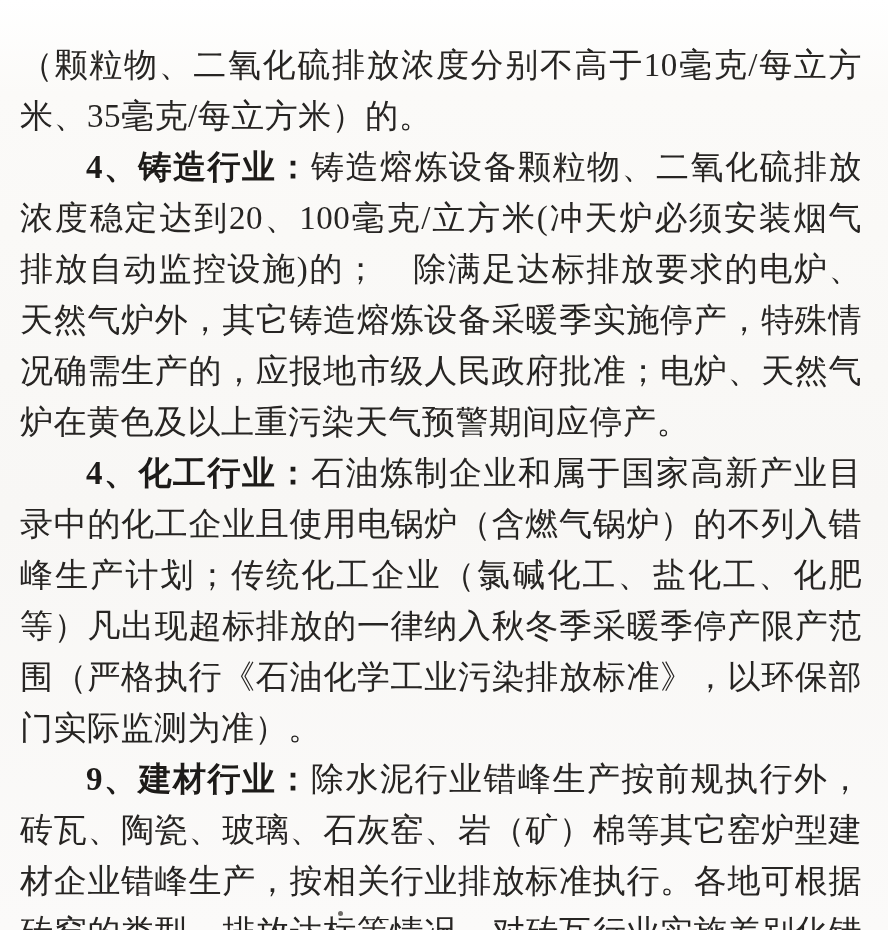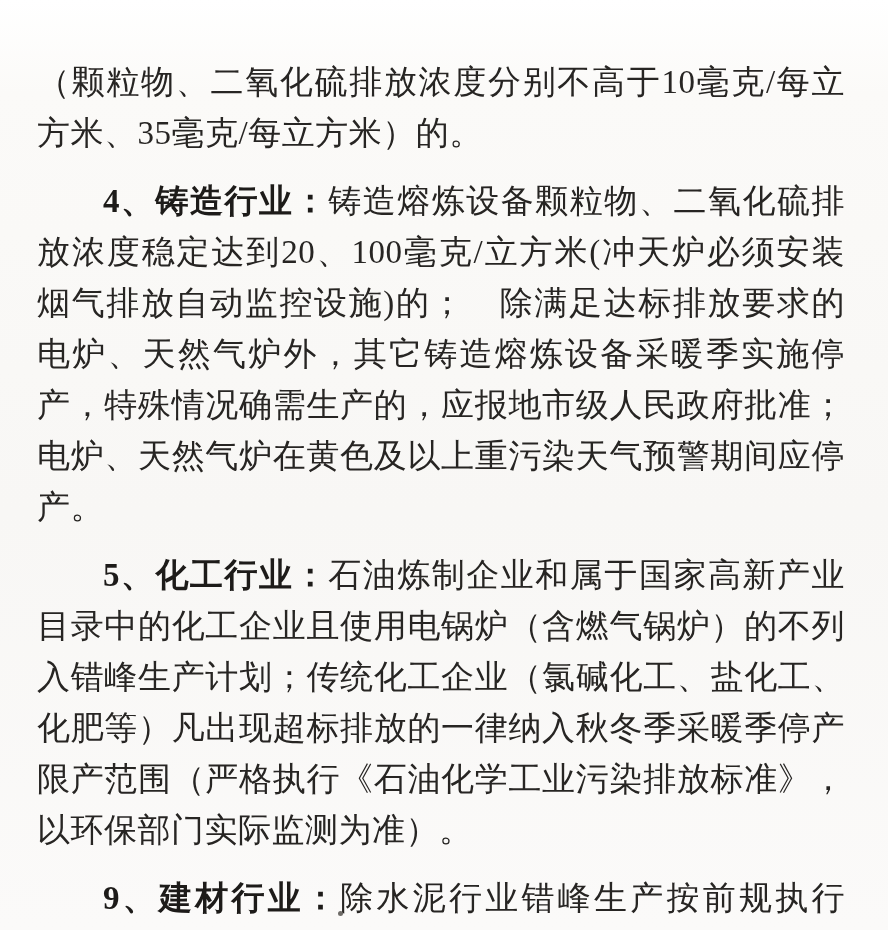--- a/index.html
+++ b/index.html
@@ -22,21 +22,21 @@
     left: 20px;
     top: 40px;
     width: 842px;
     font-size: 33px;
     line-height: 51px;
     letter-spacing: 0.5px;
     text-align: justify;
     color: #272523;
   }
   .para {
-    margin: 17px;
+    margin: 0;
   }
   .para.indent {
     text-indent: 2em;
     font-family: Liberation Serif, serif;
   }
   .run {
     font-weight: 400;
   }
   .run.bold {
     font-weight: 700;
@@ -52,17 +52,17 @@
     background: #6f6c68;
   }
 </style>
 </head>
 <body>
 
 <div class="page">
   <div class="doc">
       <p class="para"><span class="run">（颗粒物、二氧化硫排放浓度分别不高于10毫克/每立方米、35毫克/每立方米）的。</span></p>
       <p class="para indent"><span class="run bold">4、铸造行业：</span><span class="run">铸造熔炼设备颗粒物、二氧化硫排放浓度稳定达到20、100毫克/立方米(冲天炉必须安装烟气排放自动监控设施)的；　除满足达标排放要求的电炉、天然气炉外，其它铸造熔炼设备采暖季实施停产，特殊情况确需生产的，应报地市级人民政府批准；电炉、天然气炉在黄色及以上重污染天气预警期间应停产。</span></p>
-      <p class="para indent"><span class="run bold">5、化工行业：</span><span class="run">石油炼制企业和属于国家高新产业目录中的化工企业且使用电锅炉（含燃气锅炉）的不列入错峰生产计划；传统化工企业（氯碱化工、盐化工、化肥等）凡出现超标排放的一律纳入秋冬季采暖季停产限产范围（严格执行《石油化学工业污染排放标准》，以环保部门实际监测为准）。</span></p>
+      <p class="para indent"><span class="run bold">4、化工行业：</span><span class="run">石油炼制企业和属于国家高新产业目录中的化工企业且使用电锅炉（含燃气锅炉）的不列入错峰生产计划；传统化工企业（氯碱化工、盐化工、化肥等）凡出现超标排放的一律纳入秋冬季采暖季停产限产范围（严格执行《石油化学工业污染排放标准》，以环保部门实际监测为准）。</span></p>
       <p class="para indent"><span class="run bold">9、建材行业：</span><span class="run">除水泥行业错峰生产按前规执行外，砖瓦、陶瓷、玻璃、石灰窑、岩（矿）棉等其它窑炉型建材企业错峰生产，按相关行业排放标准执行。各地可根据砖窑的类型、排放达标等情况，对砖瓦行业实施差别化错峰，支持隧道窑生产。</span></p>
     </div>
   <div class="speck"></div>
 </div>
 
 </body></html>

